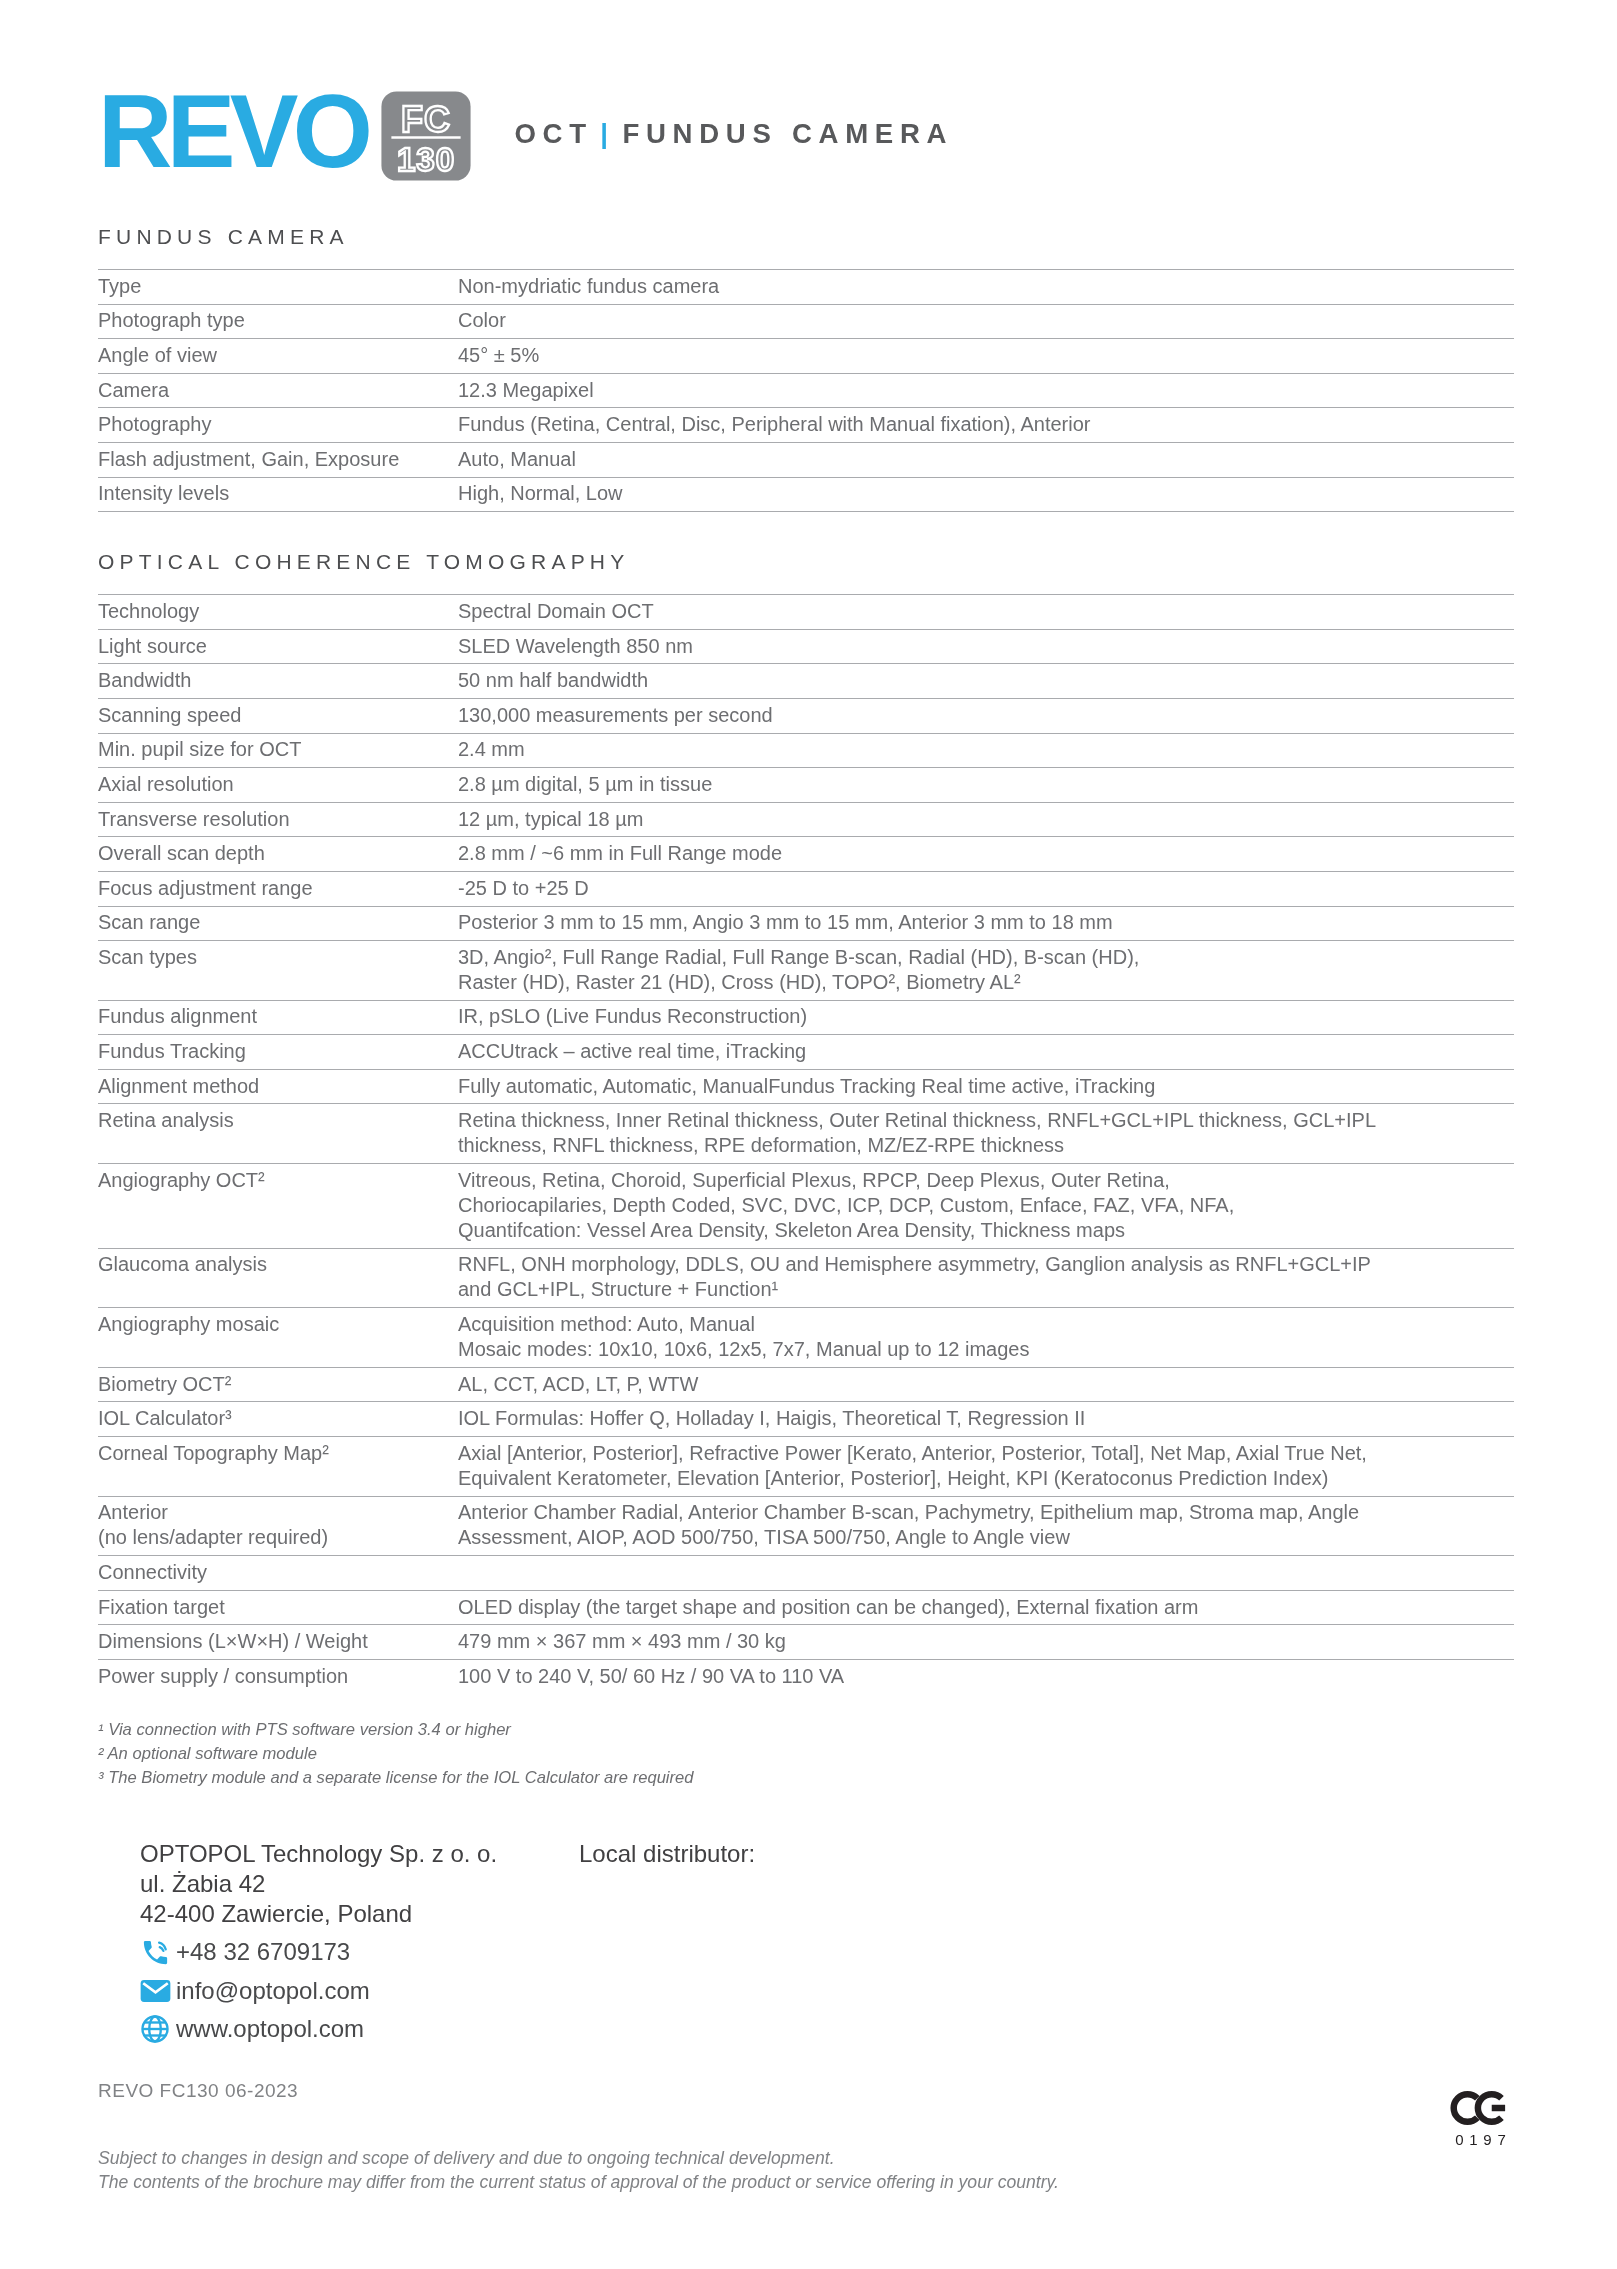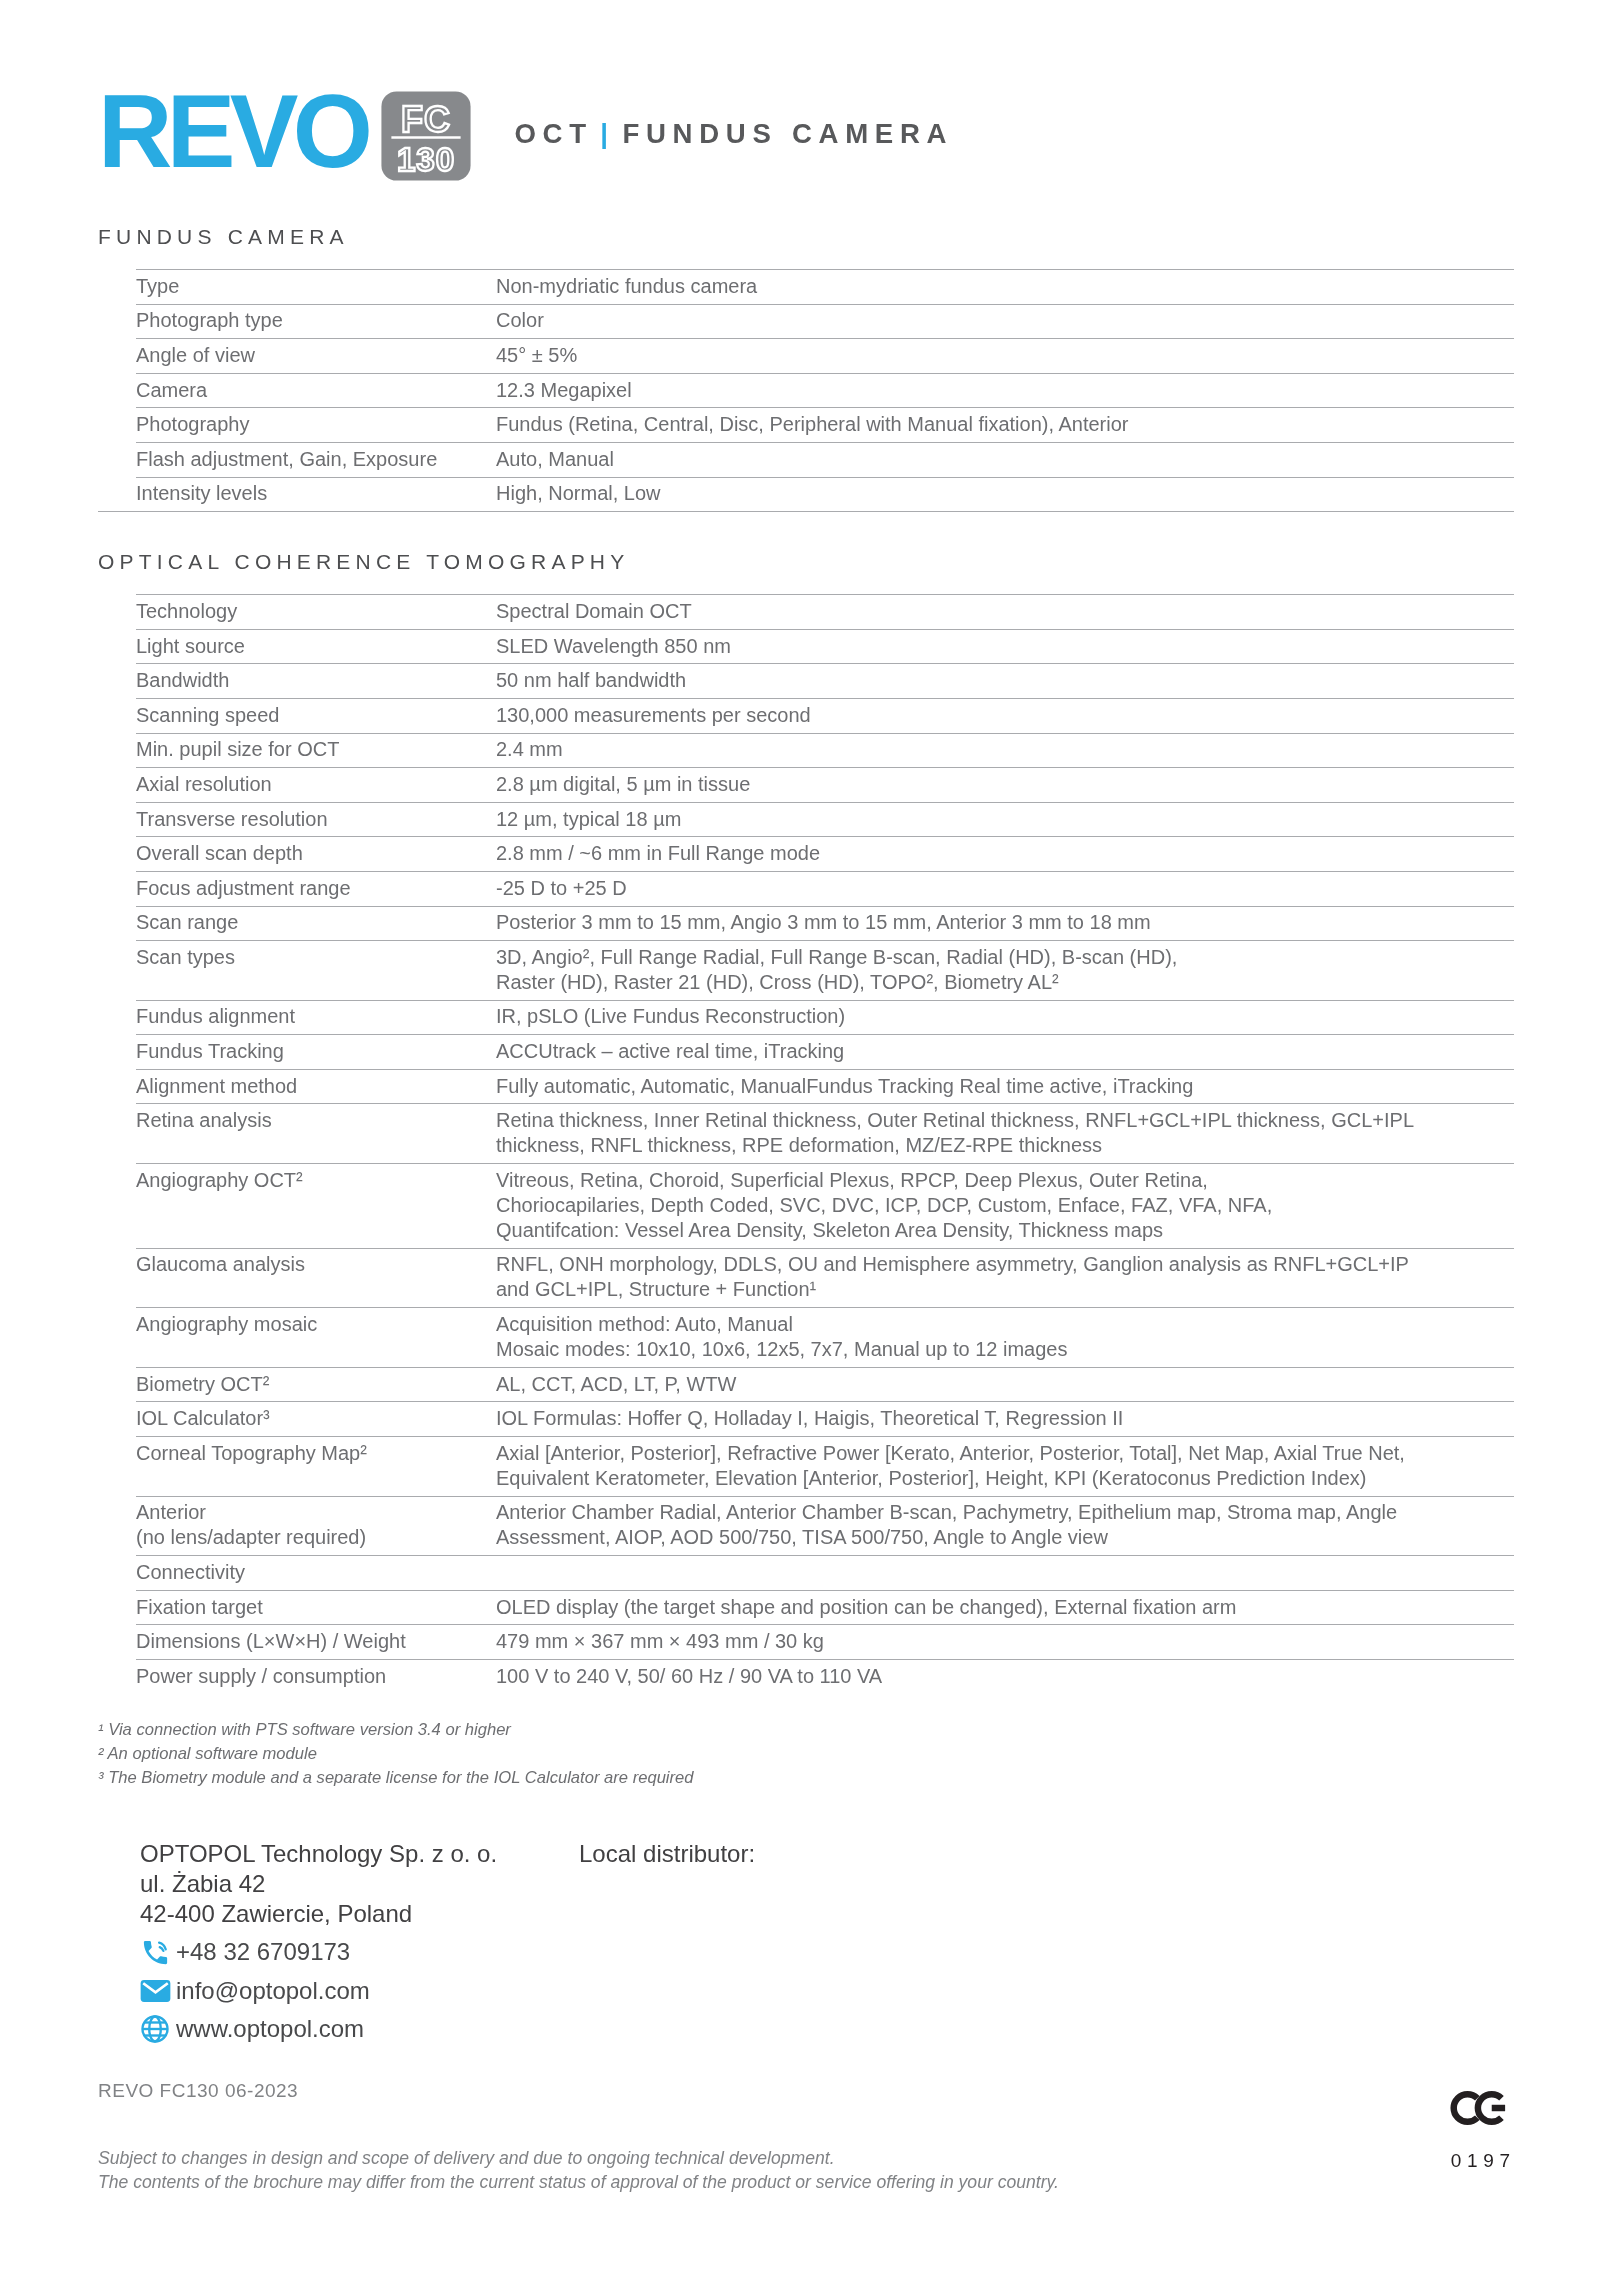--- a/index.html
+++ b/index.html
@@ -40,21 +40,20 @@
     font-size:21px;font-weight:400;color:#4D4E50;letter-spacing:5.2px;
     margin:0 0 20px 0;
   }
   .section-fundus{margin-bottom:38px;}
   .spec-table{width:100%;}
   .spec-table.with-bottom{border-bottom:1.9px solid var(--line);}
   .spec-row{
     display:grid;grid-template-columns:360px 1fr;
     border-top:1.9px solid var(--line);
     padding:3.8px 0 4.8px 0;
-    margin-left:38px;
   }
   .spec-label,.spec-value{
     font-size:20px;line-height:25px;color:var(--gray);white-space:pre-line;
   }
 
   
   .footnotes{margin-top:24px;}
   .footnote{
     font-size:16.6px;font-style:italic;color:var(--gray);line-height:24px;
   }
@@ -69,21 +68,21 @@
   .contact-right{font-size:24px;color:var(--dark);padding-top:1.9px;}
 
   
   .doc-code{margin-top:36px;font-size:19px;color:var(--light);letter-spacing:0.5px;}
   .disclaimer{margin-top:44px;}
   .disclaimer div{
     font-size:17.6px;font-style:italic;color:var(--light);line-height:24px;
   }
   .ce-block{position:absolute;top:2089px;right:99px;text-align:center;}
   .ce-code{
-    margin-top:20px;font-size:19px;color:var(--black);letter-spacing:5.7px;
+    margin-top:1px;font-size:15px;color:var(--black);letter-spacing:5.7px;
     font-weight:400;margin-right:-5.7px;
   }
 </style>
 </head>
 <body>
 
 <div class="page">
 
   <header class="masthead">
     <div class="logo">

